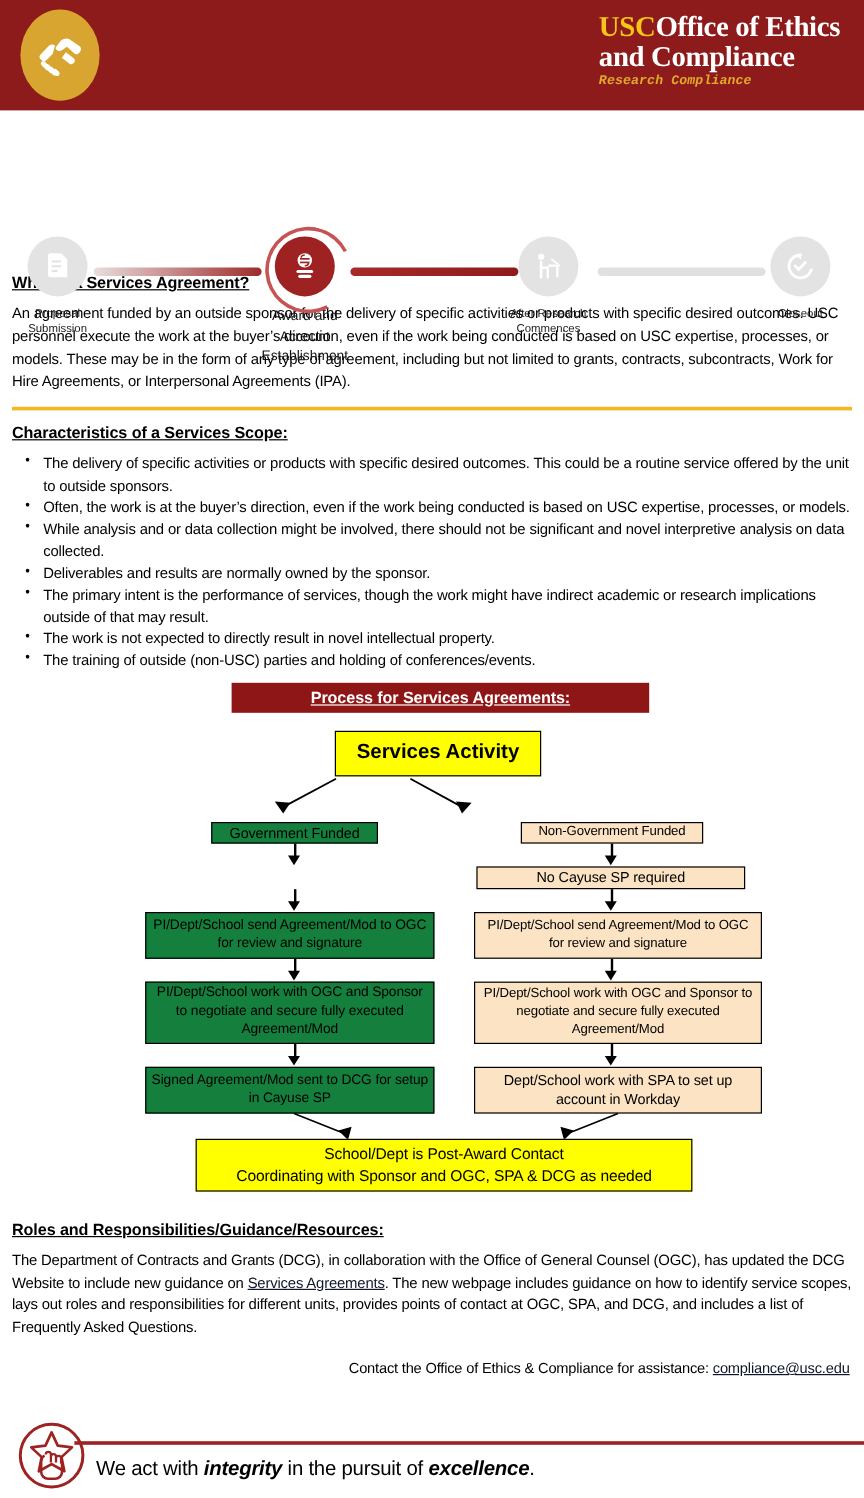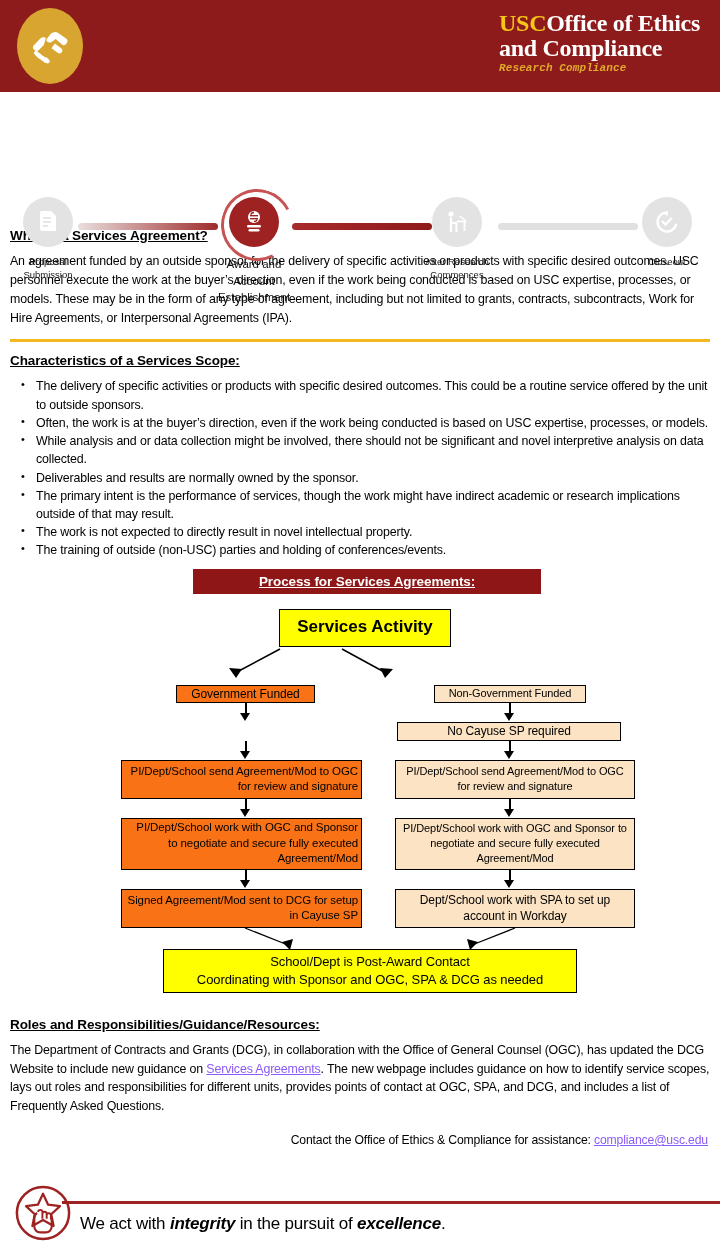--- a/index.html
+++ b/index.html
@@ -216,21 +216,21 @@
     line-height: 1.35;
     letter-spacing: -0.1px;
     padding: 1px 3px;
   }
   .node.start {
     background: #ffff00;
     font-size: 17px;
     font-weight: 700;
     letter-spacing: 0;
   }
-  .node.gov { background: #f97316; text-align: right; }
+  .node.gov { background: #15803d; }
   .node.nongov { background: #fbe3c3; }
   .node.end {
     background: #ffff00;
     font-size: 13px;
     line-height: 1.4;
   }
   .arrow-v {
     position: absolute;
     width: 1.6px;
     background: #000;
@@ -238,21 +238,21 @@
   .arrow-head {
     position: absolute;
     width: 0; height: 0;
     border-left: 5px solid transparent;
     border-right: 5px solid transparent;
     border-top: 8px solid #000;
   }
   .diag { position: absolute; }
 
   
-  .link { color: #8b5cf6; text-decoration: underline; }
+  .link { color: #0f172a; text-decoration: underline; }
   .contact-line {
     font-size: 12.2px;
     text-align: right;
     margin-top: 17px;
     padding-right: 2px;
     letter-spacing: -0.15px;
   }
   .footer {
     position: absolute;
     left: 0; right: 0; bottom: 0;

